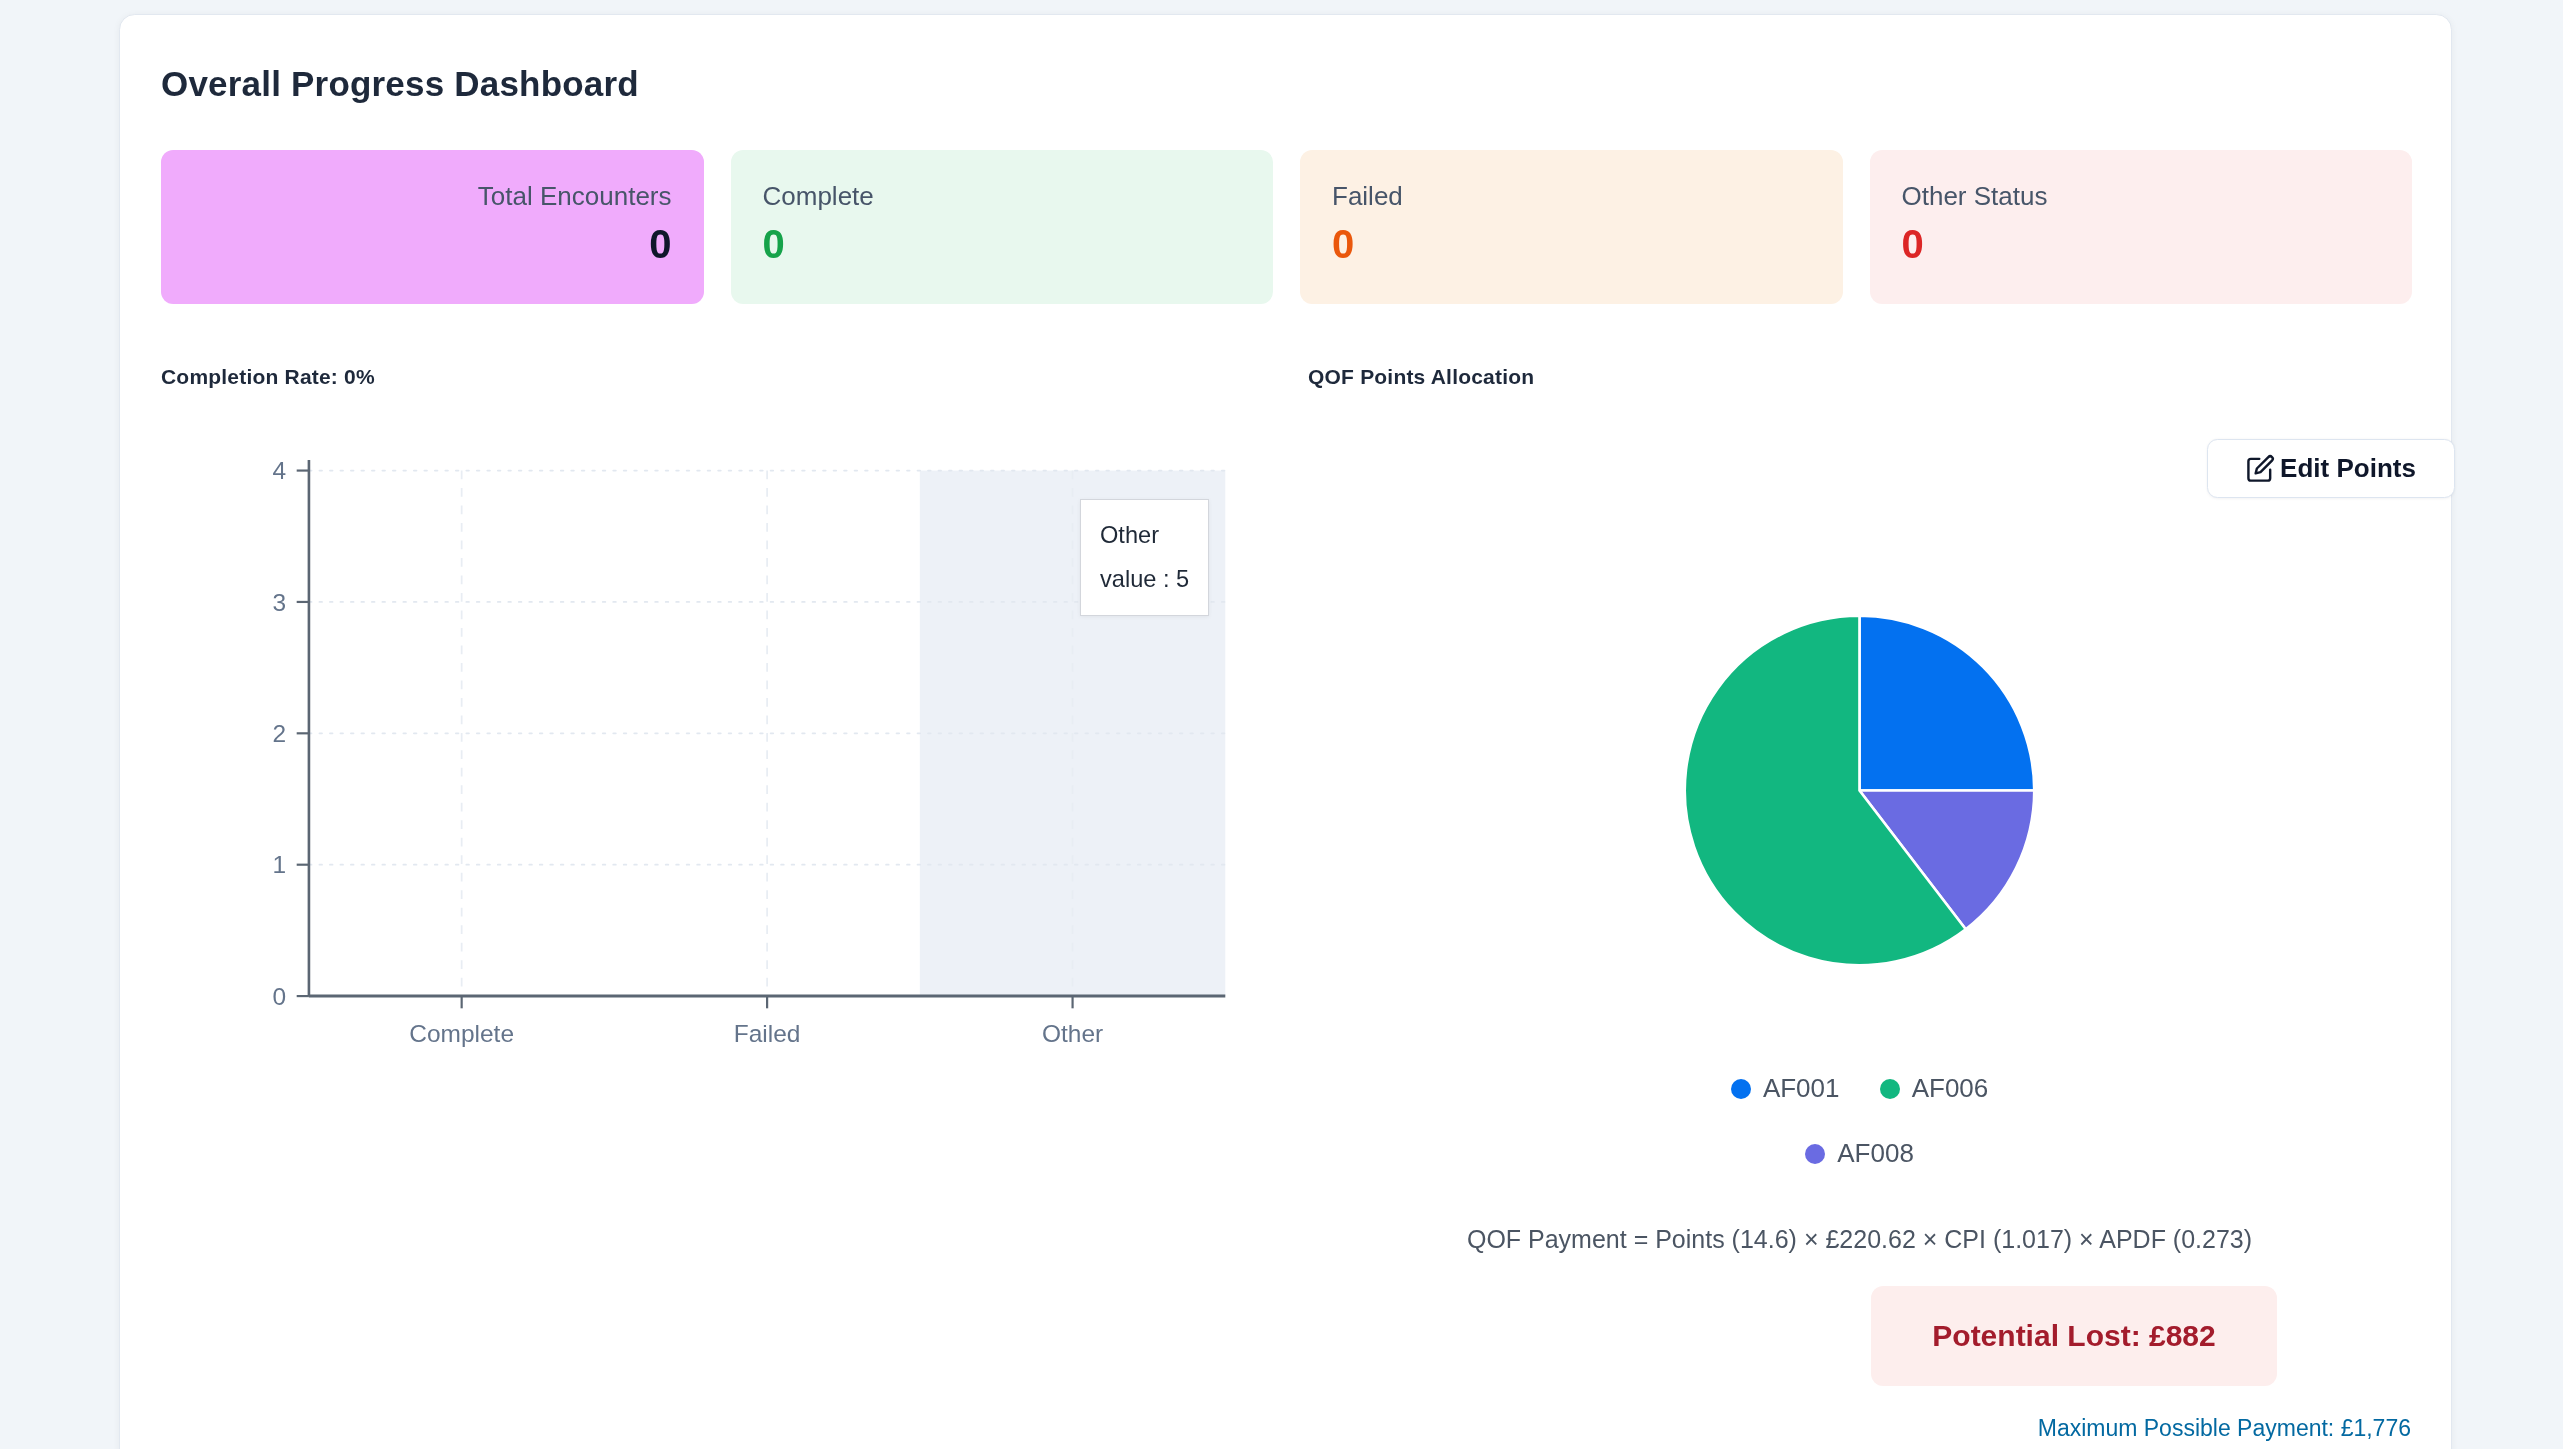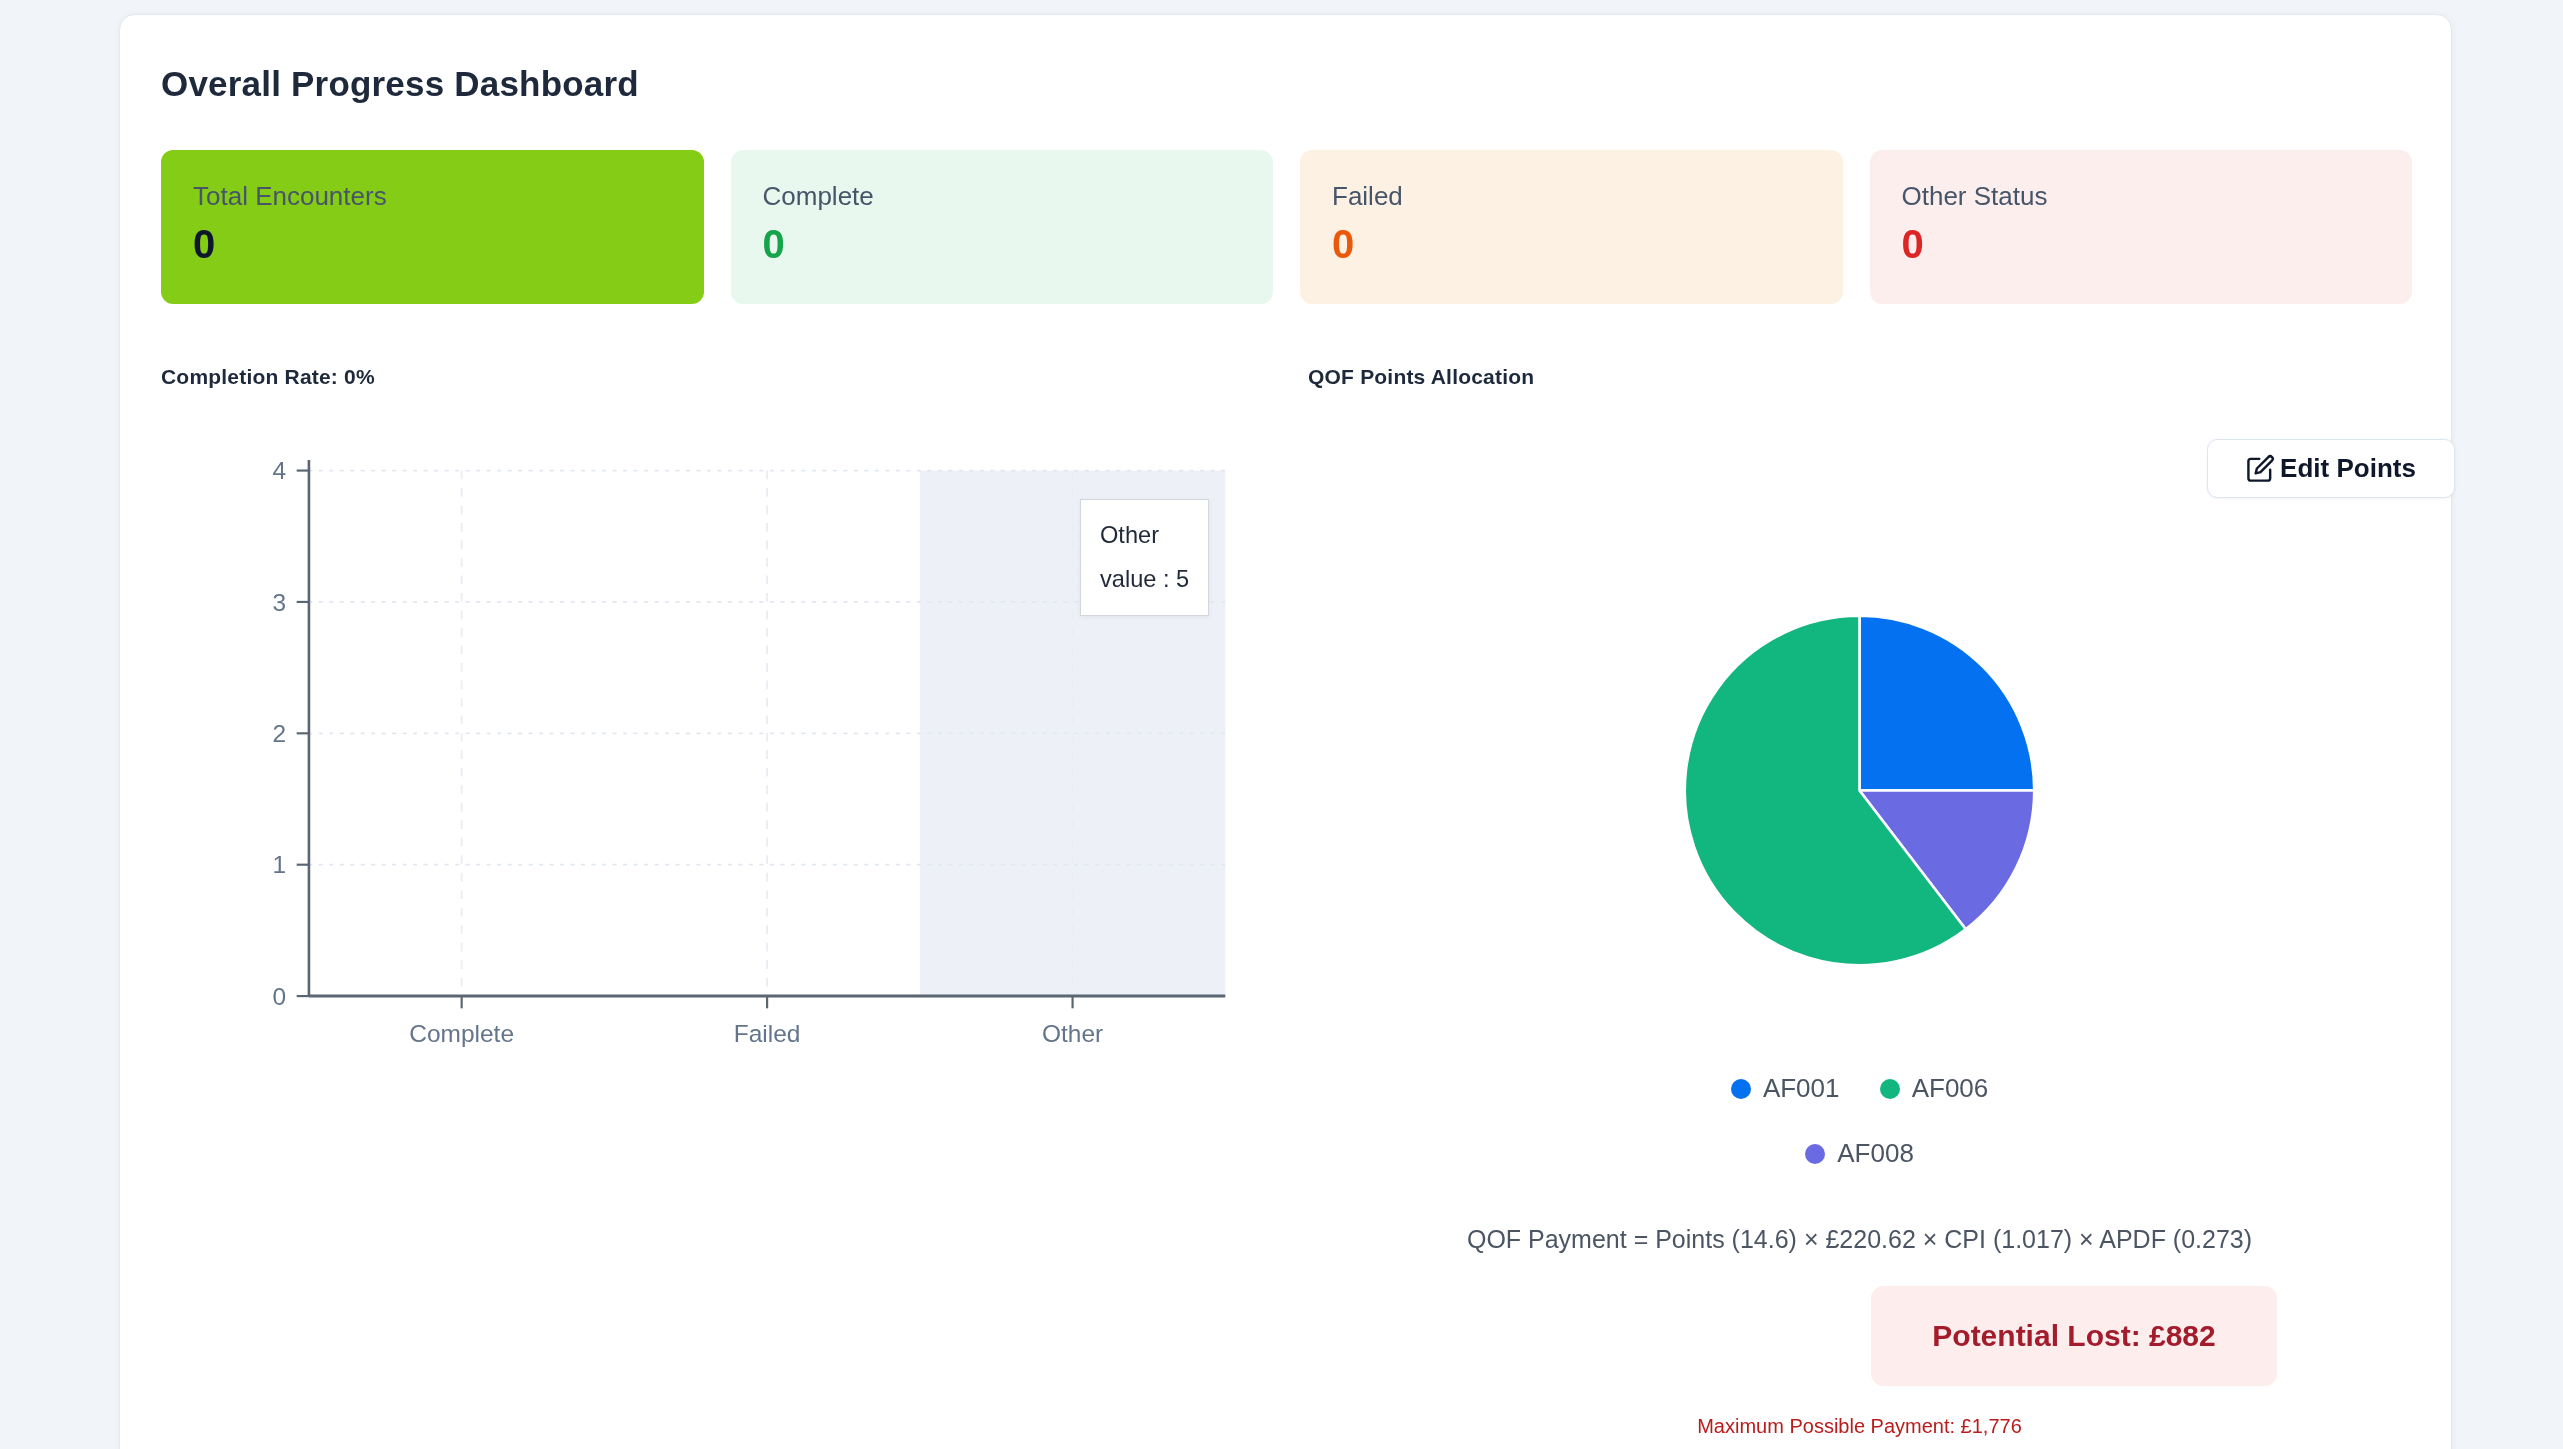--- a/index.html
+++ b/index.html
@@ -66,32 +66,32 @@
   }
   .pay-badge {
     position:absolute; top:1271px; width:406px; height:100px; border-radius:12.2px;
     display:flex; align-items:center; justify-content:center;
     font-size:30px; font-weight:700;
   }
   .pay-green { left:1320px; background:#e9f8f0; color:#15803d; }
   .pay-red { left:1751px; background:#fdeeed; color:#a31c2c; }
   .max-pay {
     position:absolute; left:1188px; top:1400px; width:1103px;
-    text-align:center; font-size:20px; color:#b91c1c;
+    text-align:right; font-size:23px; color:#0369a1;
   }
 </style>
 </head>
 <body>
 
 <div class="card">
 
   <h1 class="page-title">Overall Progress Dashboard</h1>
 
   <div class="stats-row" id="stats-row">
-      <div class="stat-card" style="background: #84cc16;">
+      <div class="stat-card" style="background: #f0abfc; align-items: flex-end;">
         <div class="stat-label">Total Encounters</div>
         <div class="stat-value" style="color: rgb(15, 23, 42);">0</div>
       </div>
       <div class="stat-card" style="background: rgb(232, 248, 238);">
         <div class="stat-label">Complete</div>
         <div class="stat-value" style="color: rgb(22, 163, 74);">0</div>
       </div>
       <div class="stat-card" style="background: rgb(253, 241, 228);">
         <div class="stat-label">Failed</div>
         <div class="stat-value" style="color: rgb(234, 88, 12);">0</div>

